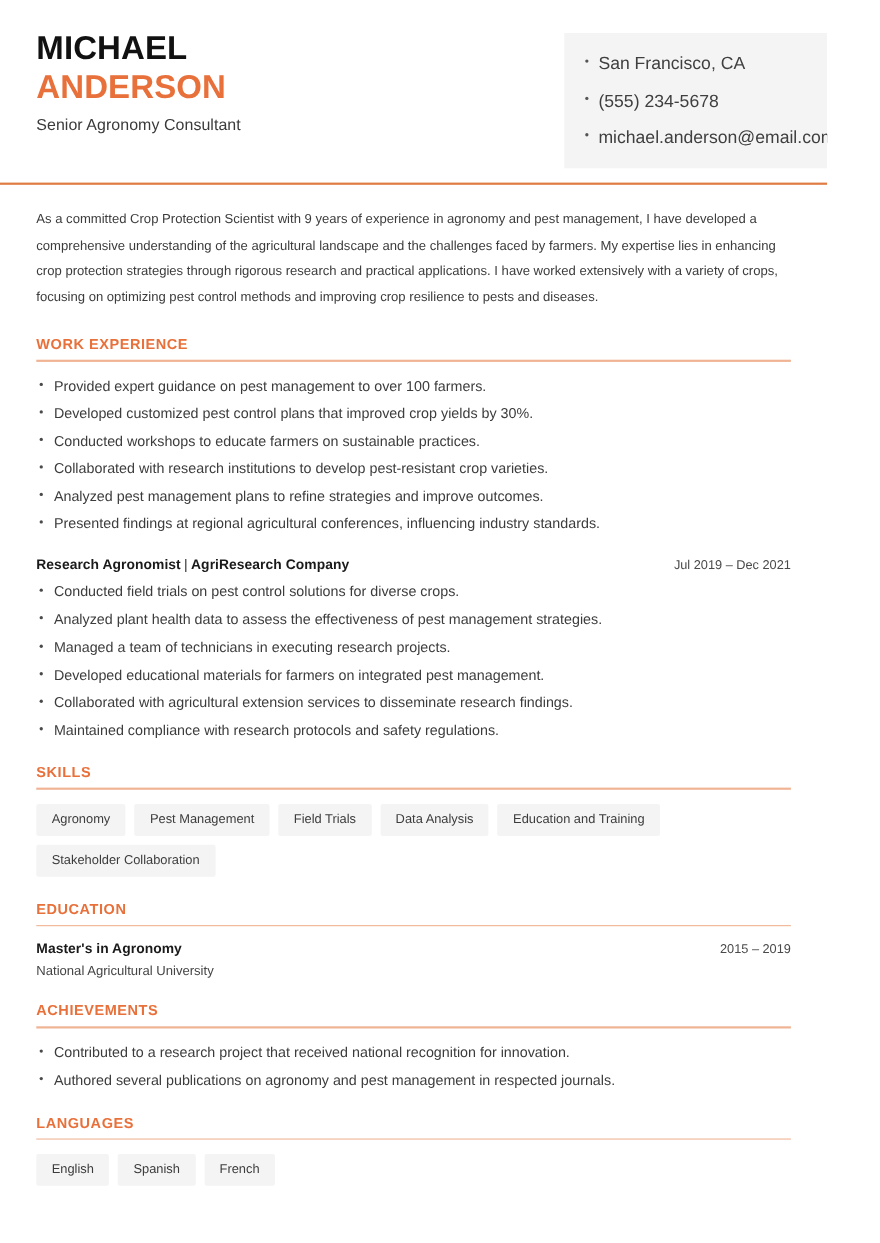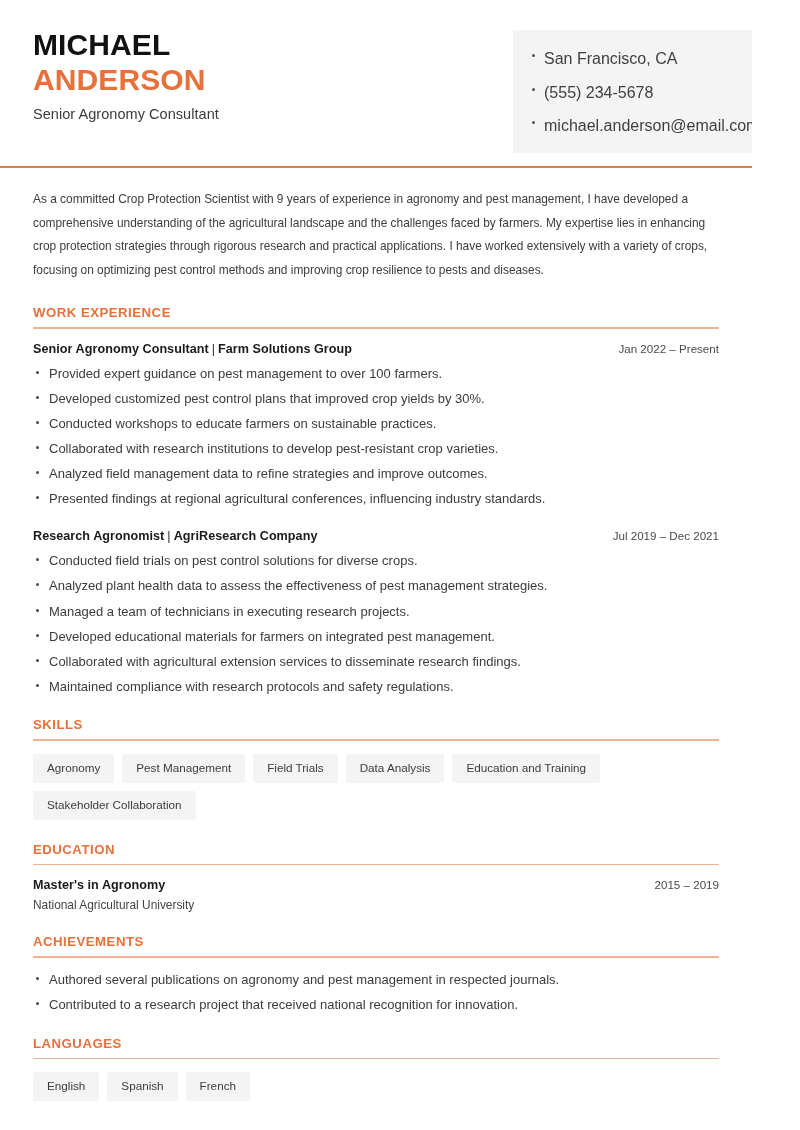--- a/index.html
+++ b/index.html
@@ -224,32 +224,26 @@
 
   <div class="content">
 
     <p class="summary">As a committed Crop Protection Scientist with 9 years of experience in agronomy and pest management, I have developed a comprehensive understanding of the agricultural landscape and the challenges faced by farmers. My expertise lies in enhancing crop protection strategies through rigorous research and practical applications. I have worked extensively with a variety of crops, focusing on optimizing pest control methods and improving crop resilience to pests and diseases.</p>
 
     <div class="section">
       <div class="section-title">WORK EXPERIENCE</div>
       <div class="section-rule"></div>
 
       <div class="entry">
-        <div class="entry-head">
-          <div class="entry-title">
-            <span>Senior Agronomy Consultant</span><span class="entry-sep">|</span><span>Farm Solutions Group</span>
-          </div>
-          <div class="entry-date">Jan 2022 – Present</div>
-        </div>
         <ul class="bullets">
           <li>Provided expert guidance on pest management to over 100 farmers.</li>
           <li>Developed customized pest control plans that improved crop yields by 30%.</li>
           <li>Conducted workshops to educate farmers on sustainable practices.</li>
           <li>Collaborated with research institutions to develop pest-resistant crop varieties.</li>
-          <li>Analyzed field management data to refine strategies and improve outcomes.</li>
+          <li>Analyzed pest management plans to refine strategies and improve outcomes.</li>
           <li>Presented findings at regional agricultural conferences, influencing industry standards.</li>
         </ul>
       </div>
 
       <div class="entry">
         <div class="entry-head">
           <div class="entry-title">
             <span>Research Agronomist</span><span class="entry-sep">|</span><span>AgriResearch Company</span>
           </div>
           <div class="entry-date">Jul 2019 – Dec 2021</div>
@@ -287,22 +281,22 @@
           <div class="entry-date">2015 – 2019</div>
         </div>
         <div class="entry-sub">National Agricultural University</div>
       </div>
     </div>
 
     <div class="section">
       <div class="section-title">ACHIEVEMENTS</div>
       <div class="section-rule"></div>
       <ul class="bullets achievements-list">
+        <li>Contributed to a research project that received national recognition for innovation.</li>
         <li>Authored several publications on agronomy and pest management in respected journals.</li>
-        <li>Contributed to a research project that received national recognition for innovation.</li>
       </ul>
     </div>
 
     <div class="section">
       <div class="section-title">LANGUAGES</div>
       <div class="section-rule"></div>
       <div class="tags">
         <span class="tag">English</span>
         <span class="tag">Spanish</span>
         <span class="tag">French</span>

